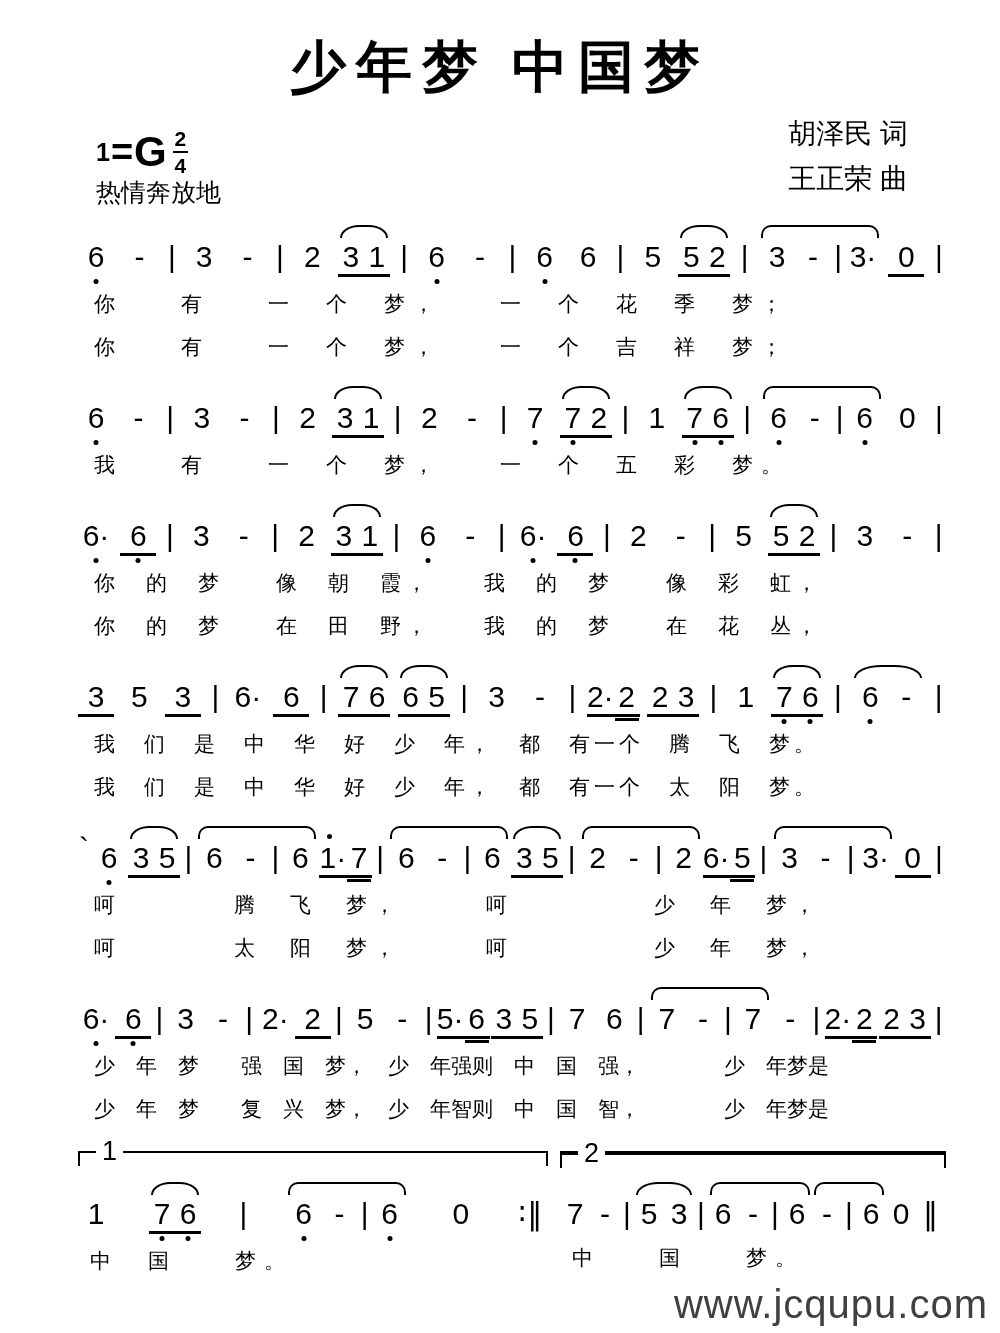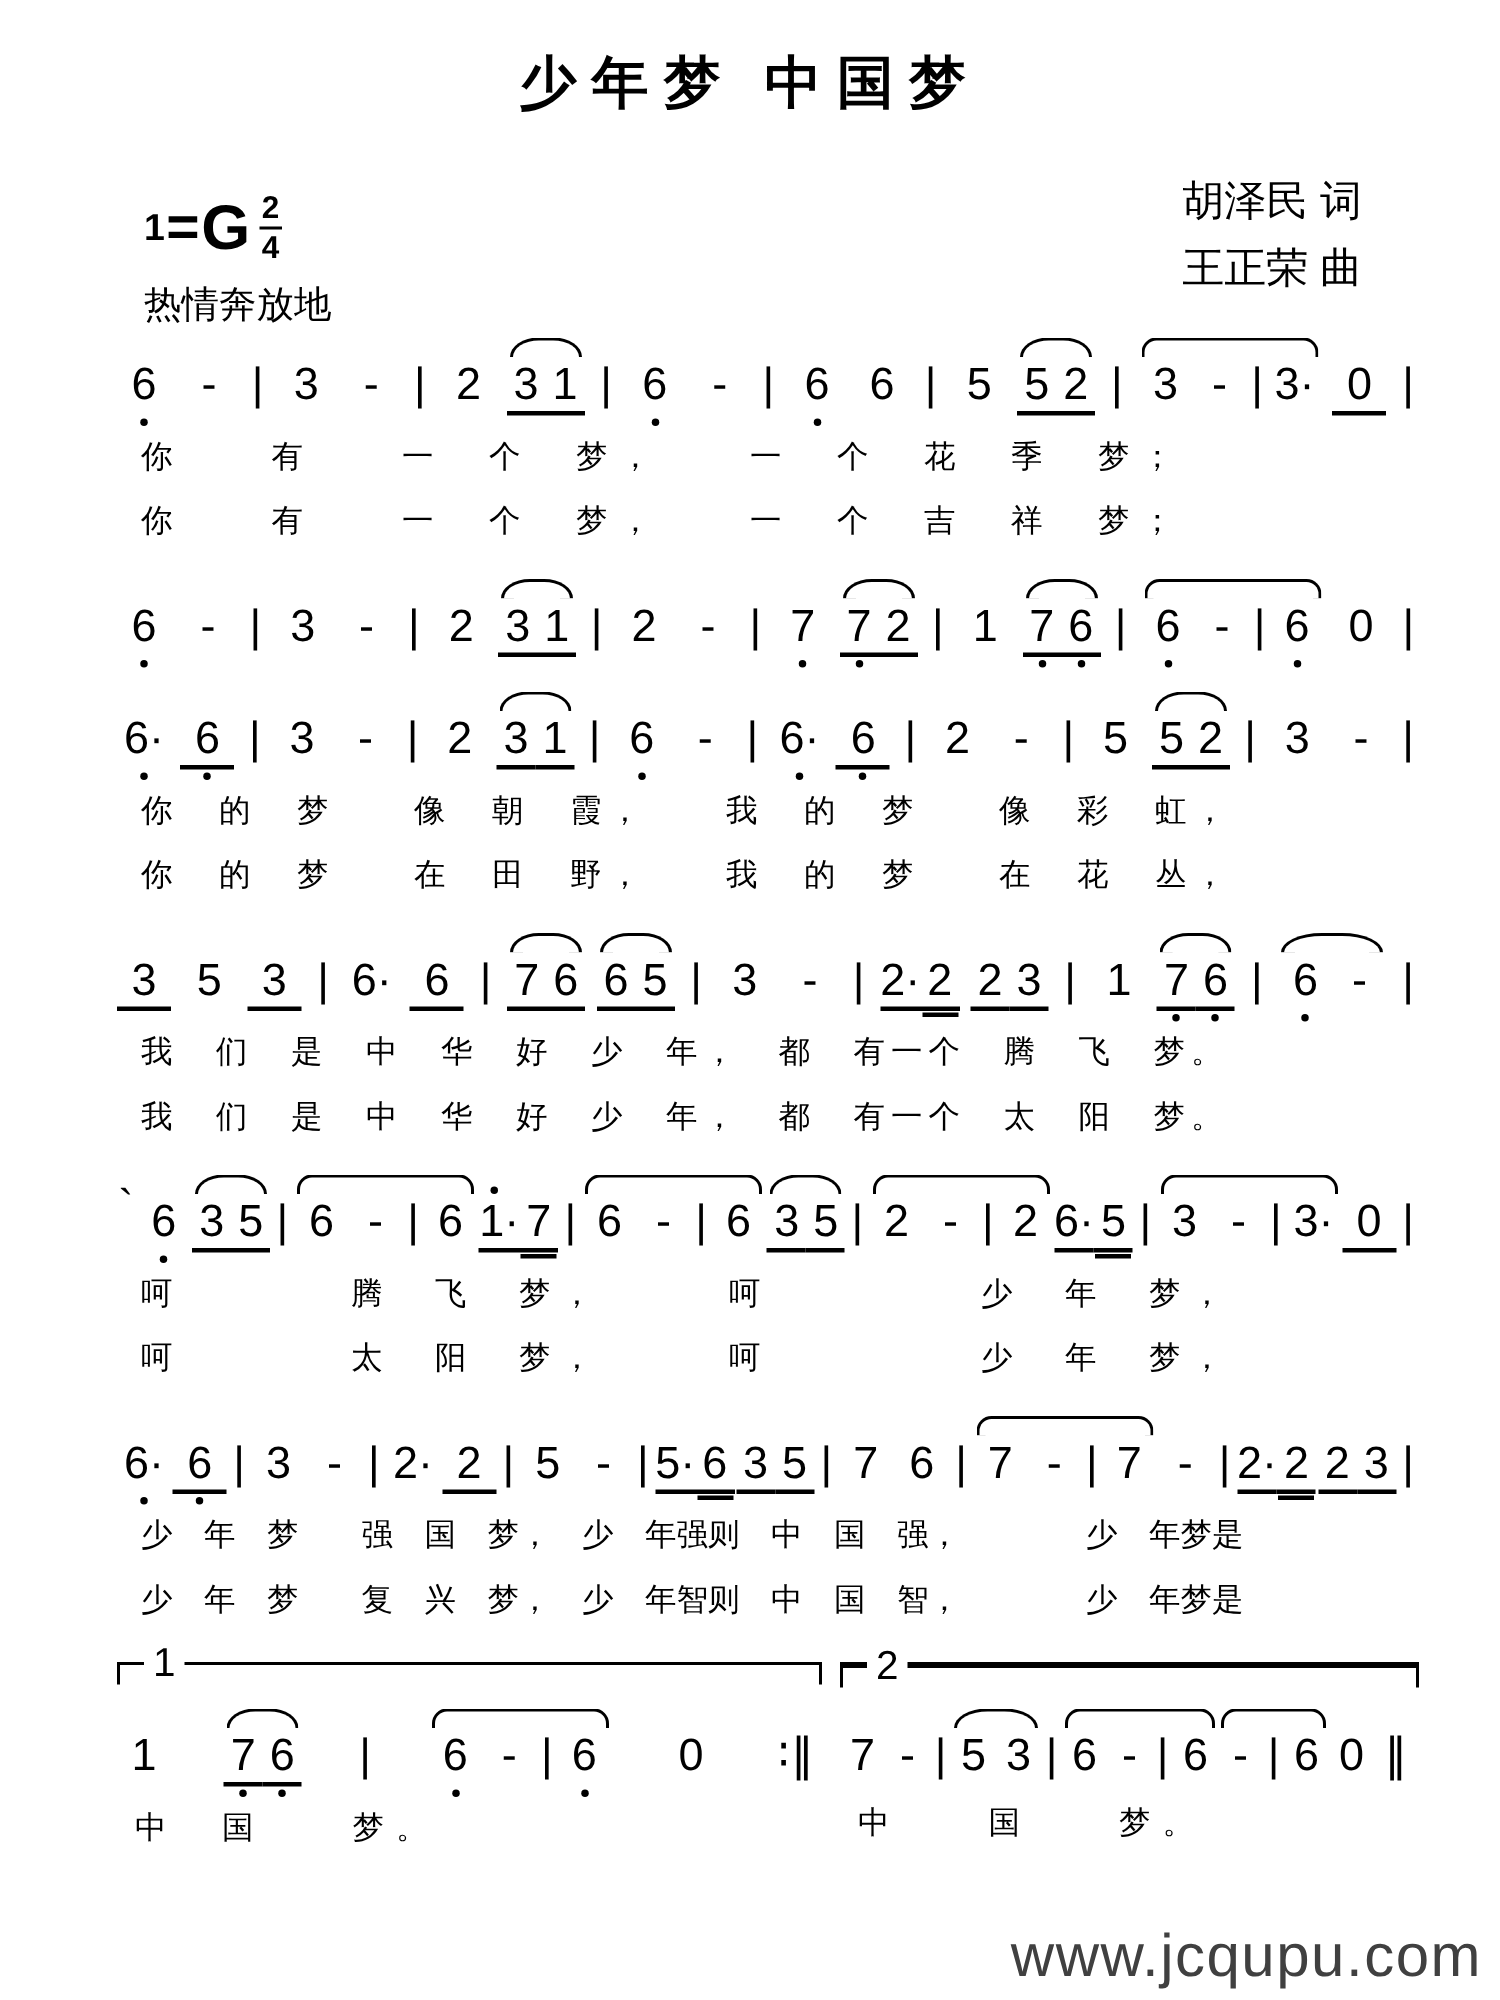--- a/index.html
+++ b/index.html
@@ -1,30 +1,30 @@
 <!DOCTYPE html>
 <html><head>
 <meta charset="utf-8">
 <style>
   html,body{margin:0;padding:0;background:#fff;}
   body{width:1000px;height:1333px;position:relative;overflow:hidden;
        font-family:"Liberation Sans",sans-serif;color:#000;}
   .title{margin-top:30px;text-align:center;font-family:"Liberation Serif",serif;
-         font-weight:bold;font-size:38px;letter-spacing:10px;}
+         font-weight:bold;font-size:56px;letter-spacing:10px;}
   .credits{position:absolute;right:92px;top:112px;font-family:Liberation Sans, sans-serif;
            font-size:28px;line-height:1.6;text-align:right;}
   .keyblock{position:absolute;left:96px;top:128px;}
   .keyline{display:flex;align-items:center;font-weight:bold;}
   .key-prefix{font-size:25px;}
   .key-eq{font-size:38px;margin:0 1px;}
   .key-tonic{font-size:42px;}
   .frac{display:inline-flex;flex-direction:column;align-items:center;margin-left:6px;
         font-size:21px;font-weight:bold;line-height:1;}
   .frac .fline{width:15px;height:2px;background:#000;margin:2px 0;}
-  .tempo{font-size:25px;margin-top:10px;font-family:"Liberation Serif",serif;}
+  .tempo{font-size:25px;font-family:"Liberation Serif",serif;}
 
   .score{position:absolute;left:78px;top:222px;width:868px;}
   .system{margin-bottom:20px;}
   .notation{display:flex;justify-content:space-between;align-items:baseline;
             font-size:30px;line-height:34px;padding-top:18px;position:relative;}
   .grp{display:inline-flex;align-items:baseline;position:relative;}
   .grp.arc::before{content:"";position:absolute;top:-15px;left:2px;right:2px;height:11px;
        border:2px solid #000;border-bottom:none;border-radius:60% 60% 0 0/150% 150% 0 0;}
   .grp.arc.flat::before{border-radius:10px 10px 0 0;}
   .tok{display:inline-block;min-width:36px;text-align:center;position:relative;line-height:34px;}
@@ -191,20 +191,21 @@
           <span class="tok b1">6</span>
           <span class="tok">-</span>
           <span class="bar">|</span>
           <span class="tok b1">6</span>
         </span>
         <span class="grp">
           <span class="tok">0</span>
         </span>
         <span class="bar">|</span>
       </div>
+      <div class="lyric">我　　有　　一　个　梦，　　一　个　五　彩　梦。</div>
     </div>
     <div class="system">
       <div class="notation">
         <span class="grp">
           <span class="tok b1">6·</span>
         </span>
         <span class="grp">
           <span class="tok u1 b1">6</span>
         </span>
         <span class="bar">|</span>

